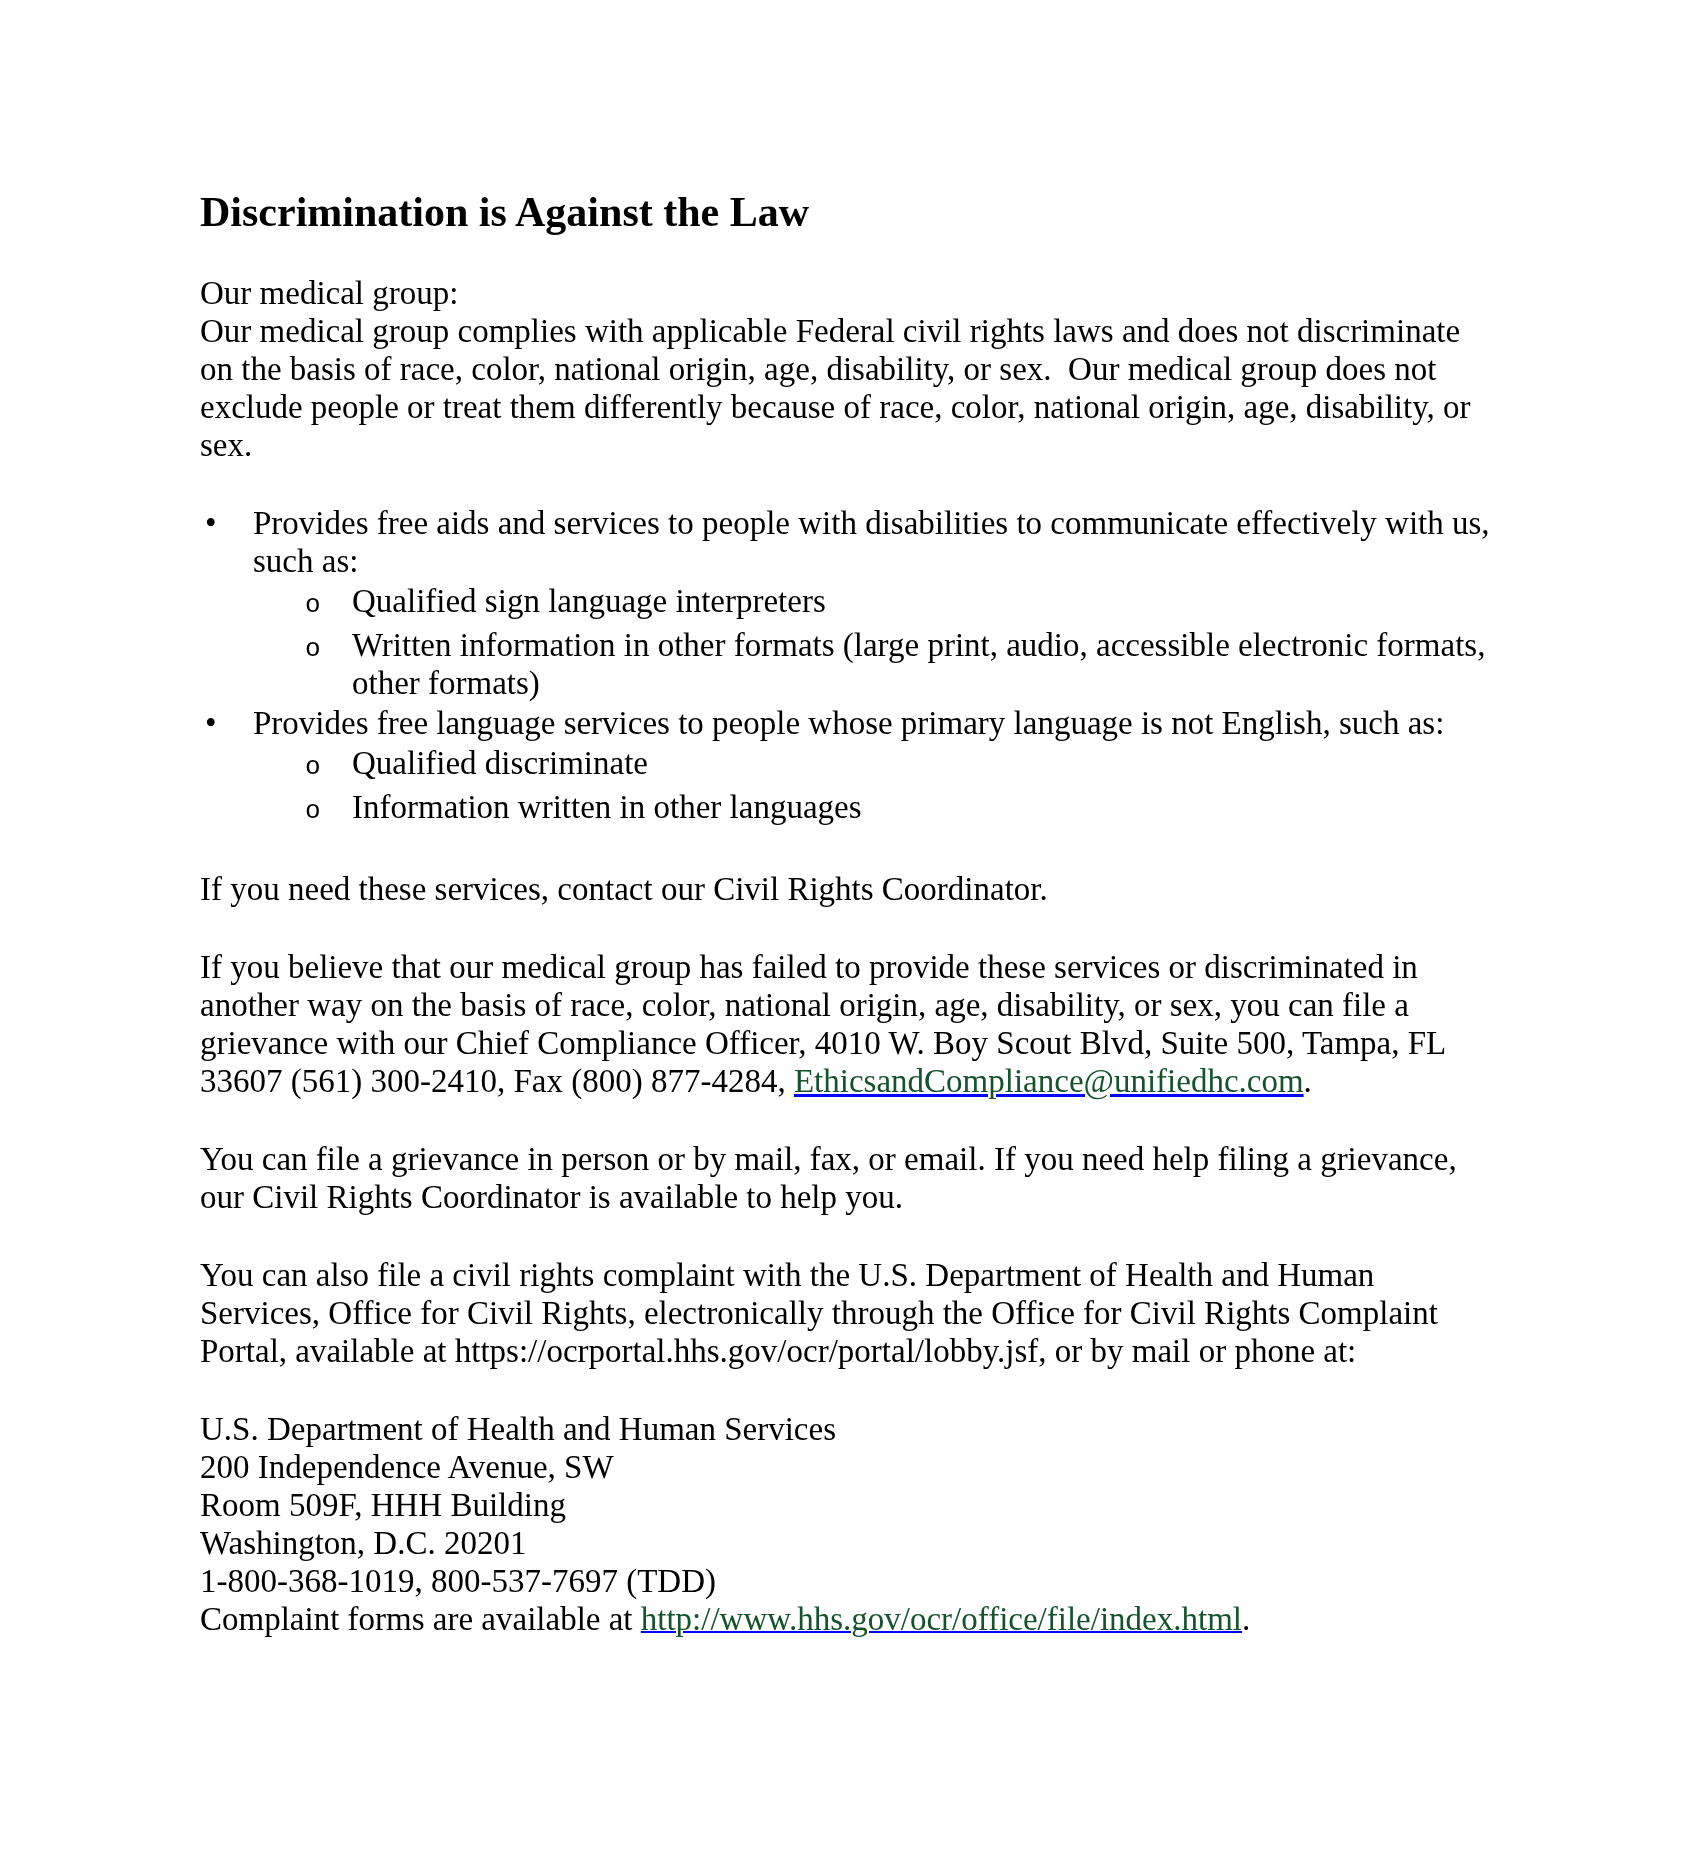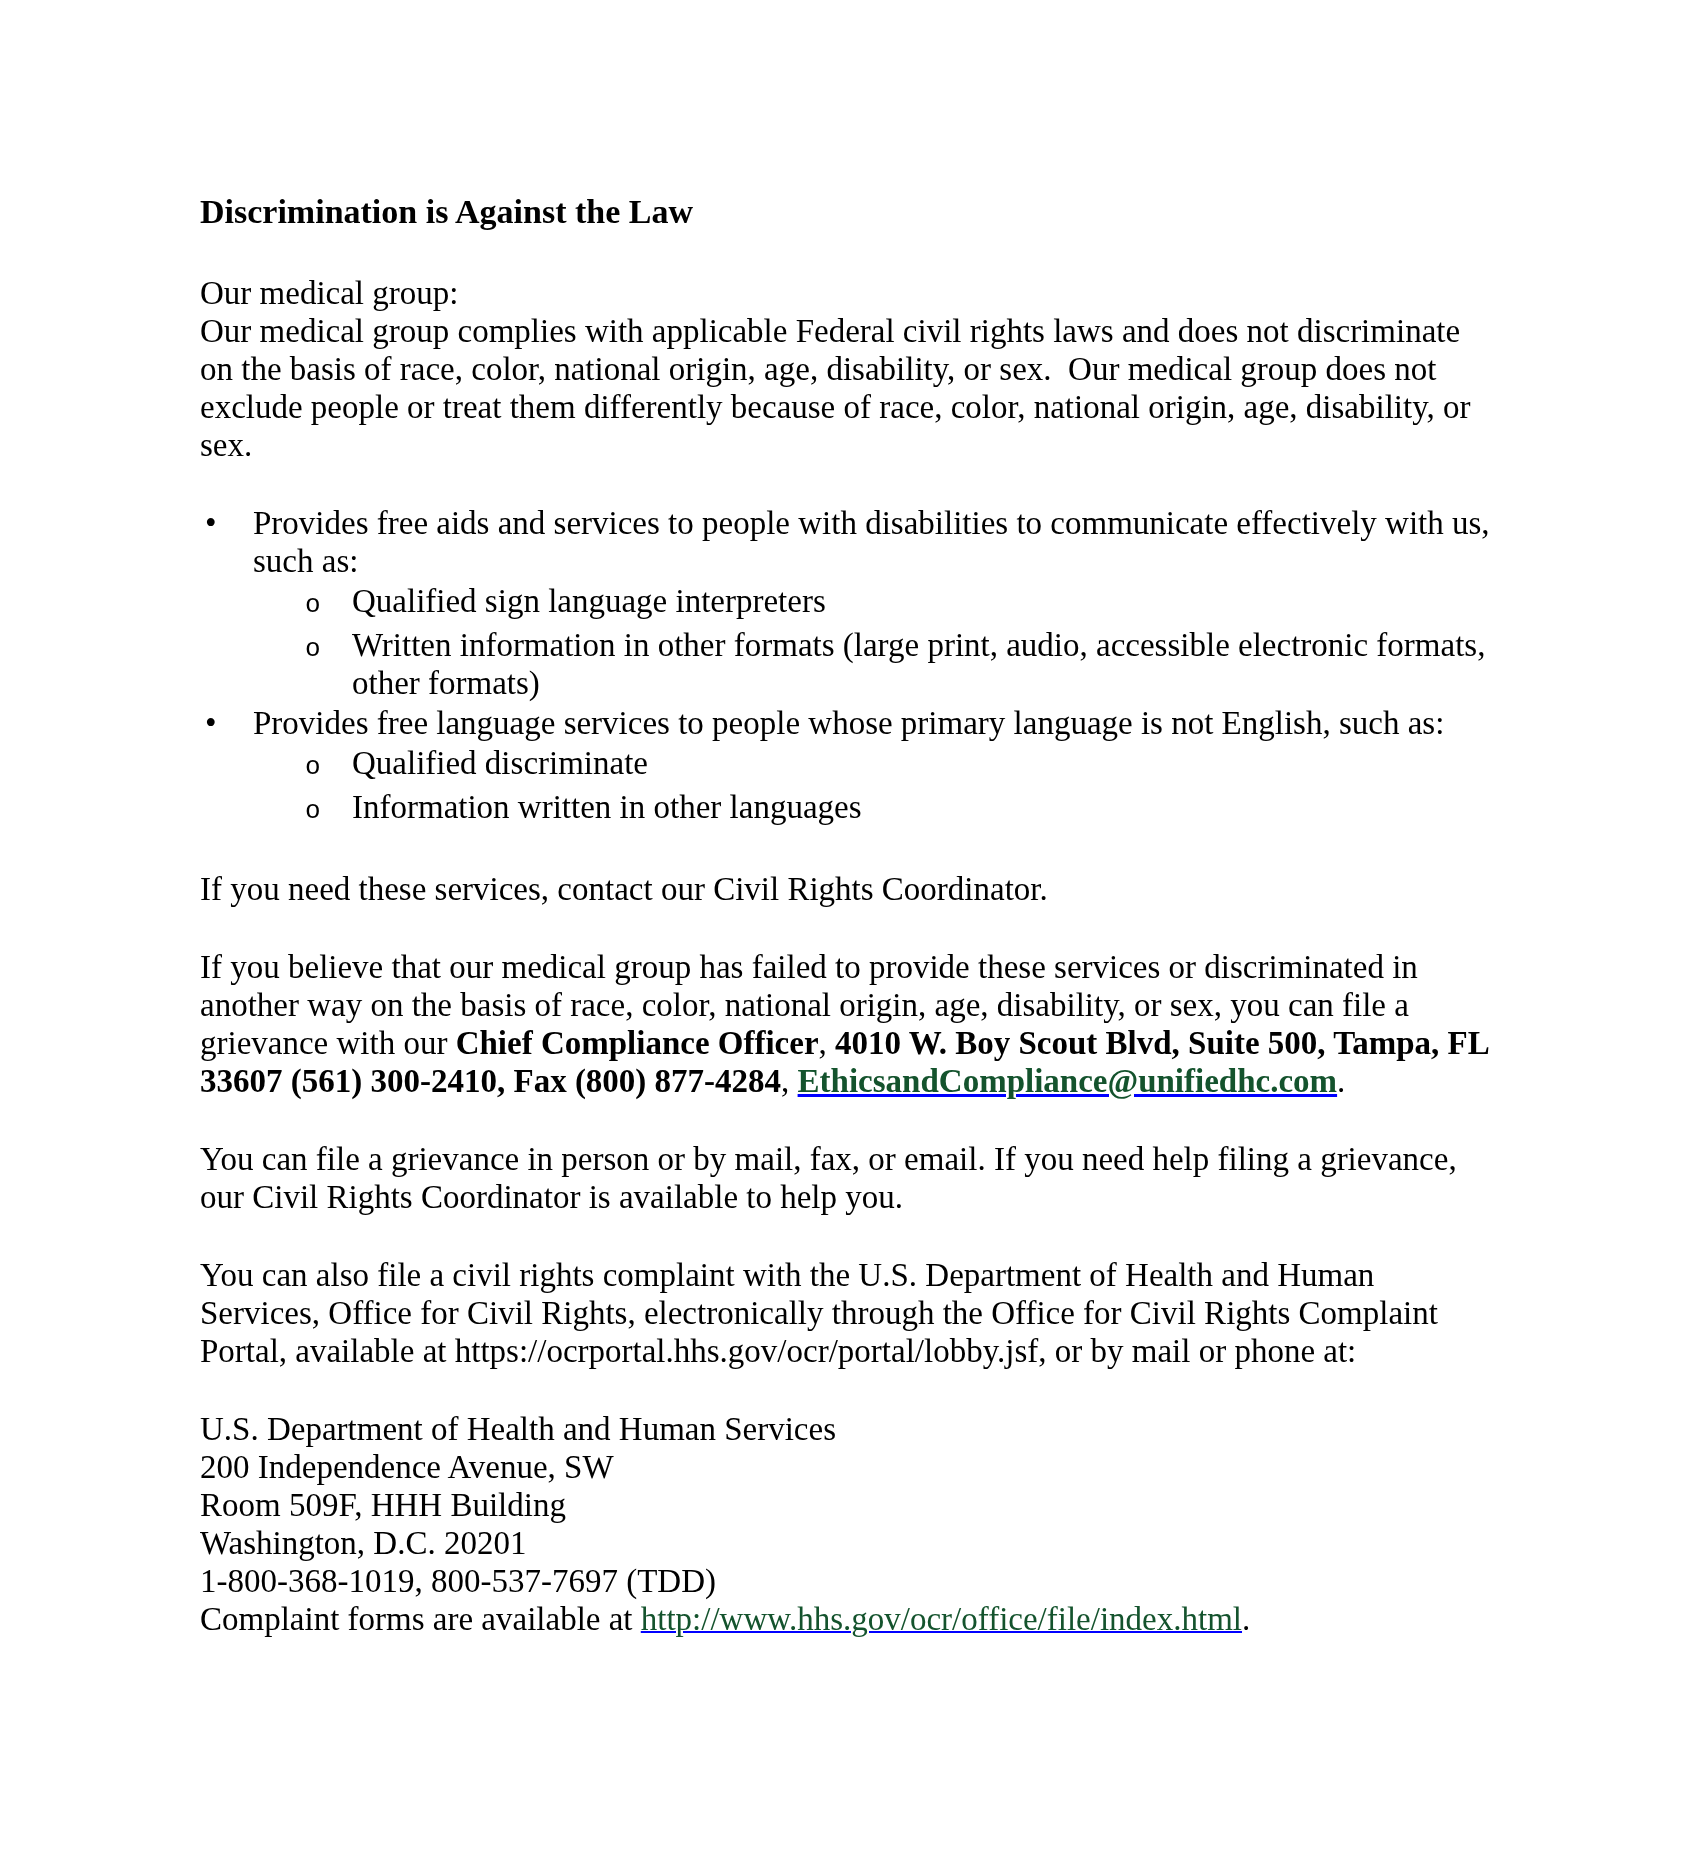--- a/index.html
+++ b/index.html
@@ -13,36 +13,36 @@
     font-size:33px;
     line-height:38px;
   }
   .content{
     position:absolute;
     left:200px;top:190px;
     width:1300px;
   }
   .title{
     font-weight:bold;
-    font-size:34px;
+    font-size:42px;
     line-height:44px;
     margin:0 0 40px 0;
   }
   .para{margin:0 0 40px 0;}
   .pre{white-space:pre-wrap;}
   .group-heading{margin:0;}
   .list{margin:0 0 40px 0;}
   .li{display:flex;align-items:baseline;margin:0 0 2px 0;}
   .li:last-child{margin-bottom:0;}
   .li.l1{padding-left:5px;}
   .li.l1 .marker{flex:0 0 48px;}
   .li.l2{padding-left:105px;}
   .li.l2 .marker{flex:0 0 47px;font-family:"Liberation Mono","DejaVu Sans Mono",monospace;font-size:26px;}
   .li-text{flex:1 1 auto;}
-  .b{font-weight:bold;}
+  .b{font-weight:normal;}
   a.doc-link{
     color:#14532d;
     text-decoration:underline;
     text-decoration-color:#0000ff;
     text-decoration-thickness:2px;
     cursor:pointer;
   }
   a.doc-link.b{text-decoration-thickness:3px;}
   .address-block{
     text-align:left;

